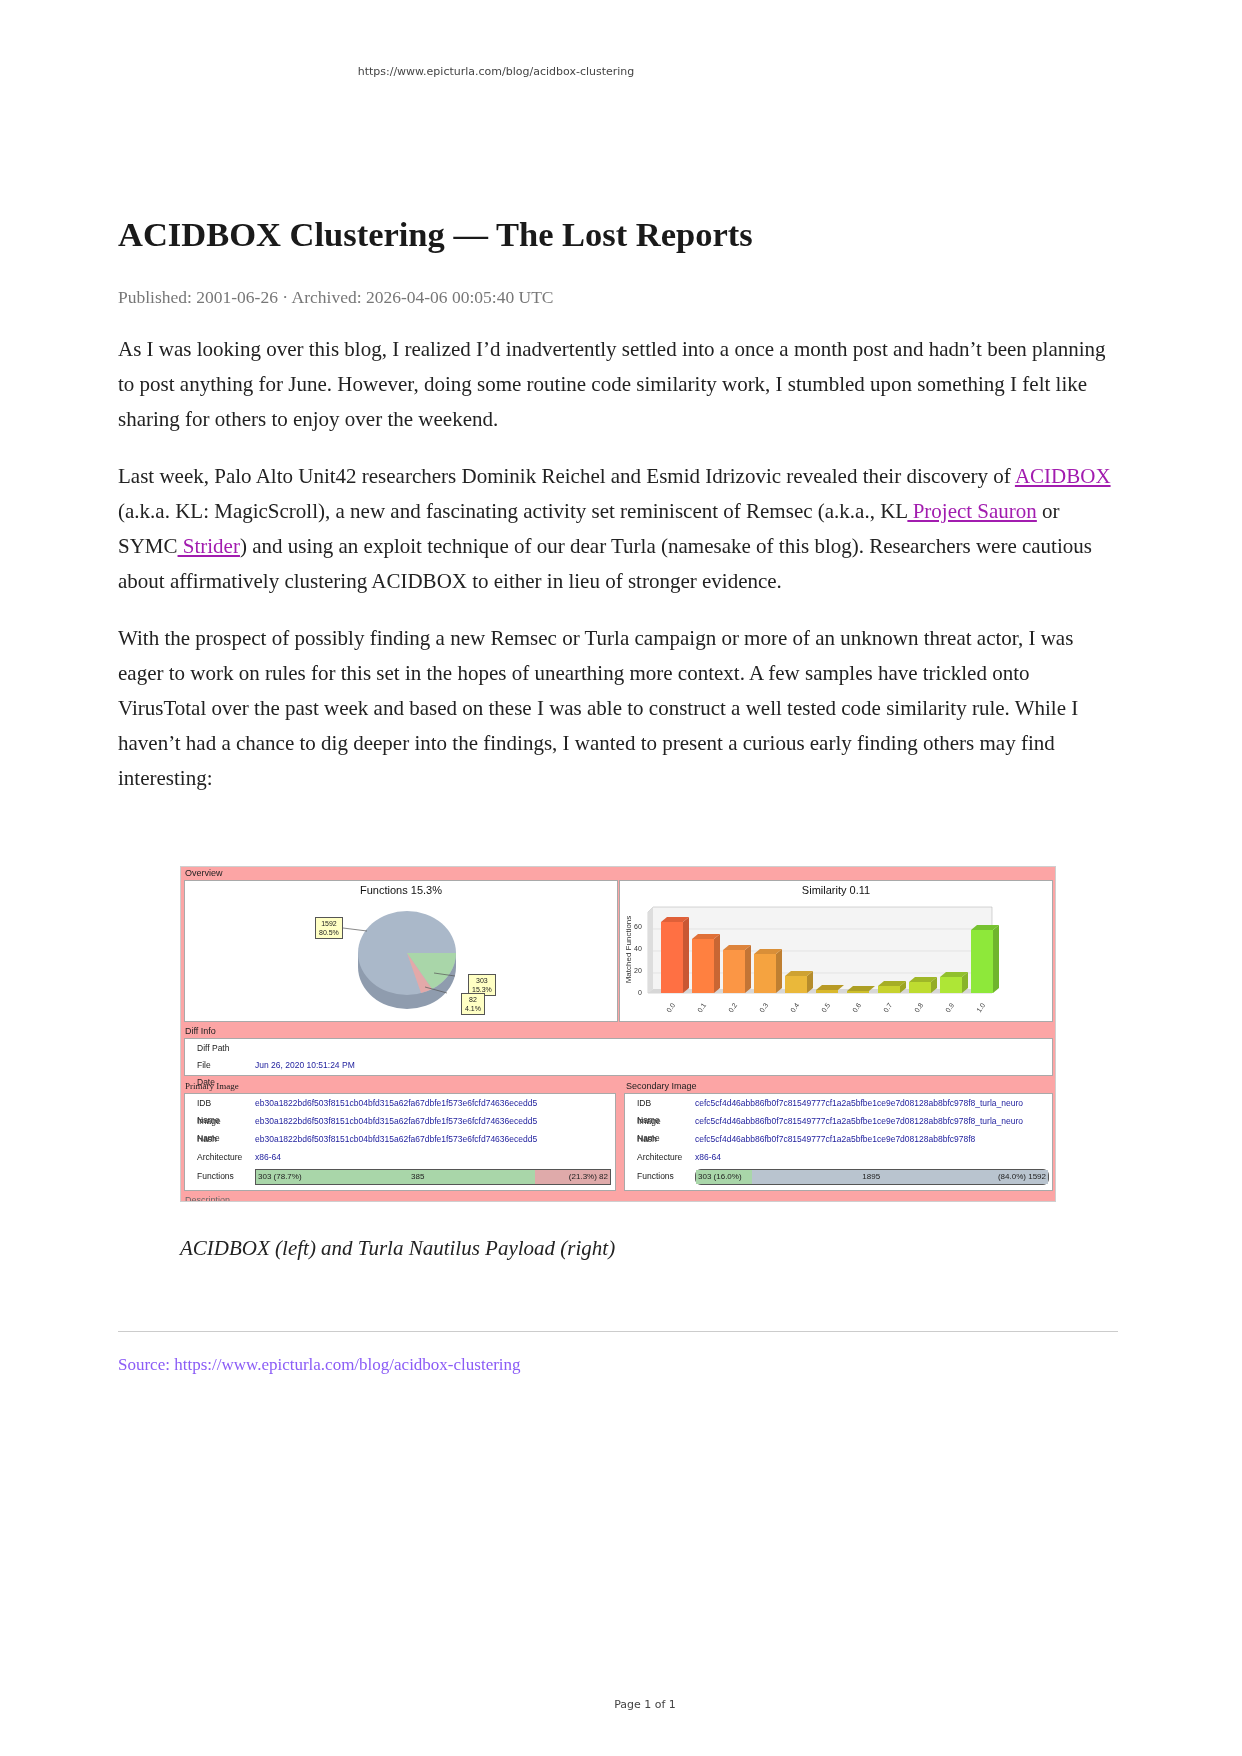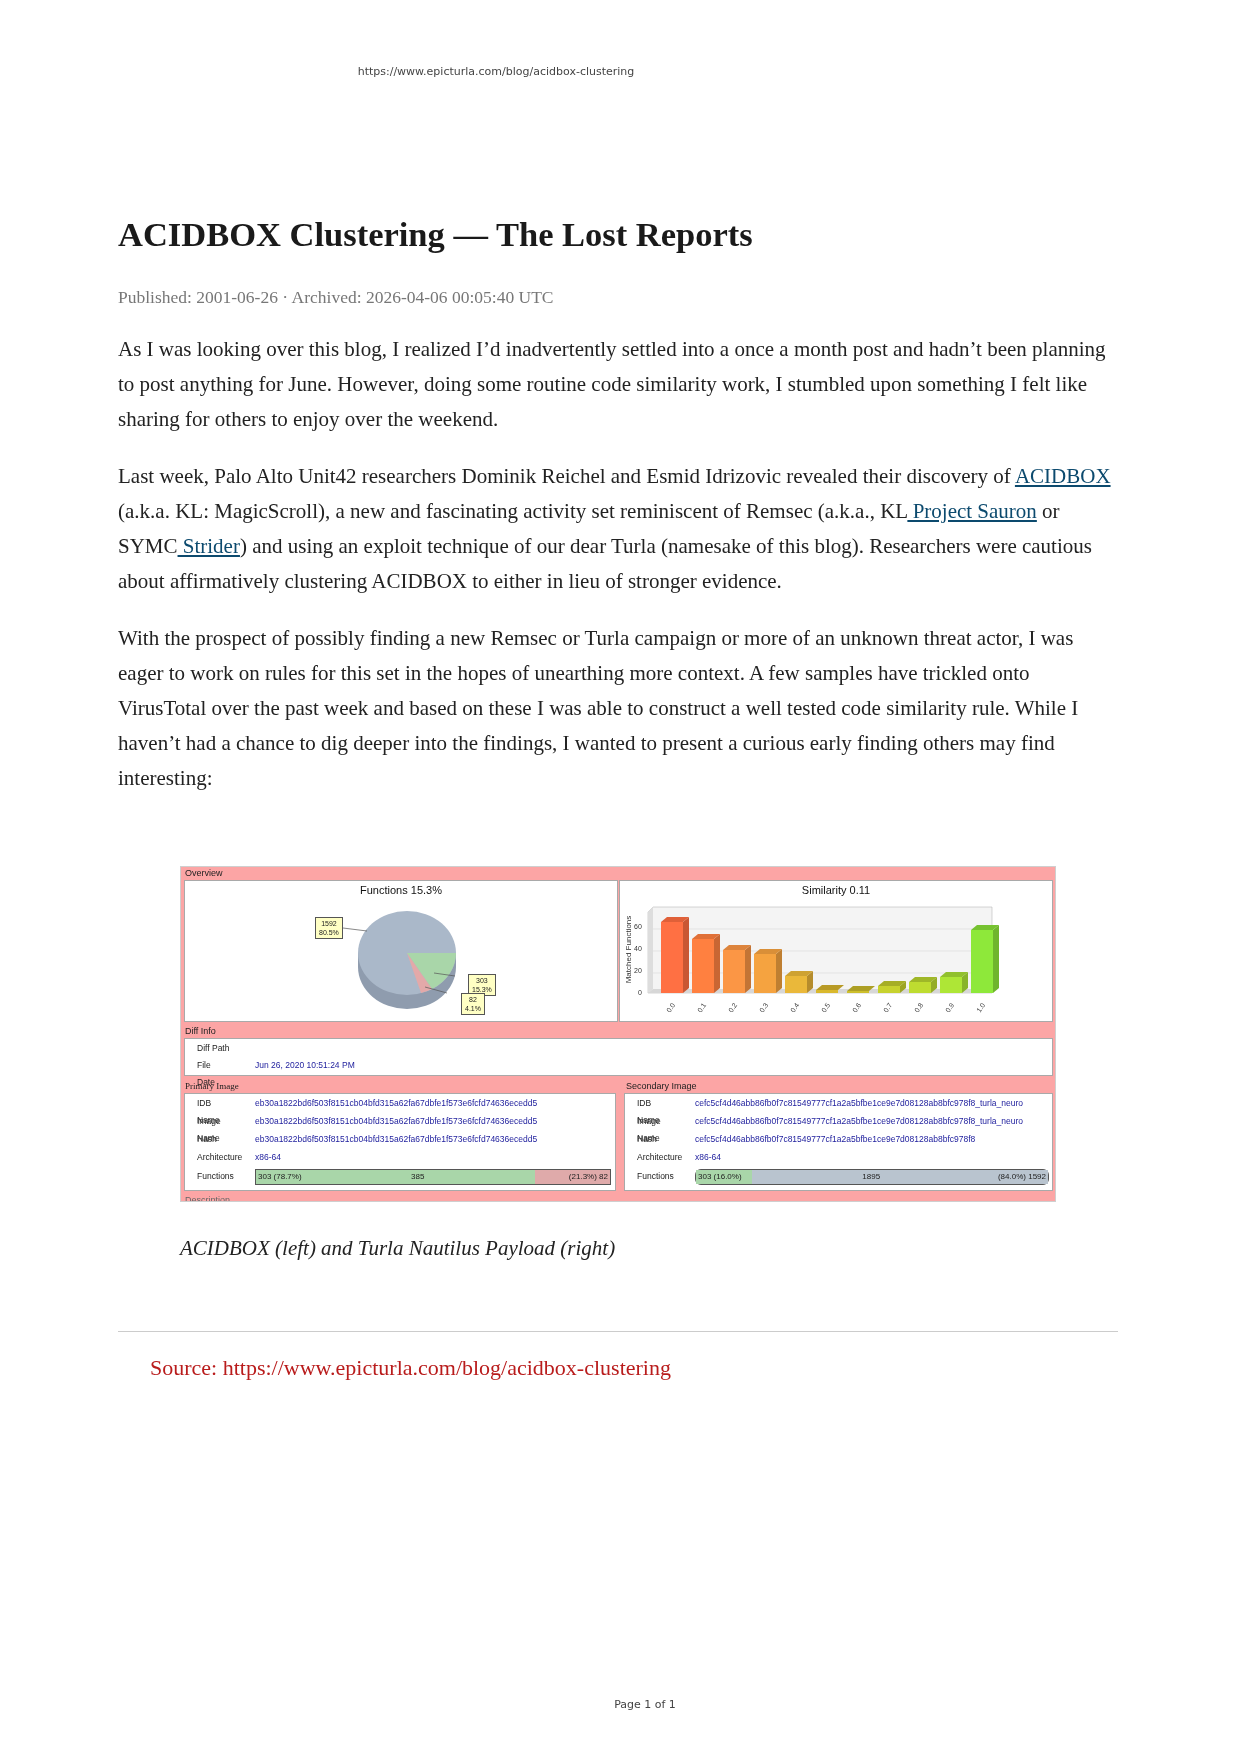--- a/index.html
+++ b/index.html
@@ -3,25 +3,25 @@
 <meta charset="utf-8">
 <style>
   html, body { margin:0; padding:0; background:#ffffff; }
   body { width:1242px; height:1756px; position:relative; font-family:"Liberation Serif", serif; color:#1f1f1f; }
   .page-url { position:absolute; top:31px; left:0; width:992px; text-align:center; font-family:"DejaVu Sans", sans-serif; font-size:11px; color:#444;margin-top:34px; }
   .content { position:absolute; left:118px; top:210px; width:1000px; }
   h1.title { font-family:"Liberation Serif", serif; font-weight:bold; font-size:34.5px; line-height:48px; margin:0 0 26px 0; color:#1a1a1a; }
   .byline { font-size:19.5px; color:#555; margin:0 0 22px 0; line-height:28px; }
   .meta { font-size:17.5px; color:#777; margin:0 0 22px 0; line-height:26px; }
   p.body { font-size:21px; line-height:35px; margin:0 0 22px 0; color:#222; }
-  a.lnk { color:#0c4a6e; text-decoration:underline; }
+  a.lnk { color:#a21caf; text-decoration:underline; }
   .figure { position:absolute; left:180px; top:866px; width:874px; height:334px; background:#fca5a5; border:1px solid #cfcfcf; font-family:"Liberation Sans", sans-serif; overflow:hidden; }
   .caption { position:absolute; left:180px; top:1236px; font-style:italic; font-size:21px; color:#222; }
   .hr { position:absolute; left:118px; top:1331px; width:1000px; height:1px; background:#cccccc; }
-  .source { position:absolute; left:118px; top:1355px; font-size:22px; color:#b91c1c;margin-left:32px; }
+  .source { position:absolute; left:118px; top:1355px; font-size:17px; color:#8b5cf6; }
   .page-num { position:absolute; top:1698px; left:0; width:1242px; text-align:center; font-family:"DejaVu Sans", sans-serif; font-size:11px; color:#444;padding-left:24px; }
 
   
   .grp-label { position:absolute; font-size:9px; color:#222; }
   .panel { position:absolute; background:#fff; border:1px solid #a9a9a9; }
   .chart-title { position:absolute; font-size:11px; color:#111; text-align:center; width:100%; }
   .lbl-box { position:absolute; background:#ffffc4; border:1px solid #555; font-size:7px; line-height:9px; padding:1px 3px; text-align:center; color:#222; }
   .row { position:absolute; left:2px; font-size:8.5px; height:17px; line-height:17px; }
   .row .k { position:absolute; left:2px; color:#222;margin-left:8px; }
   .row .v { position:absolute; left:68px; color:#1c1c9c; white-space:nowrap; }

